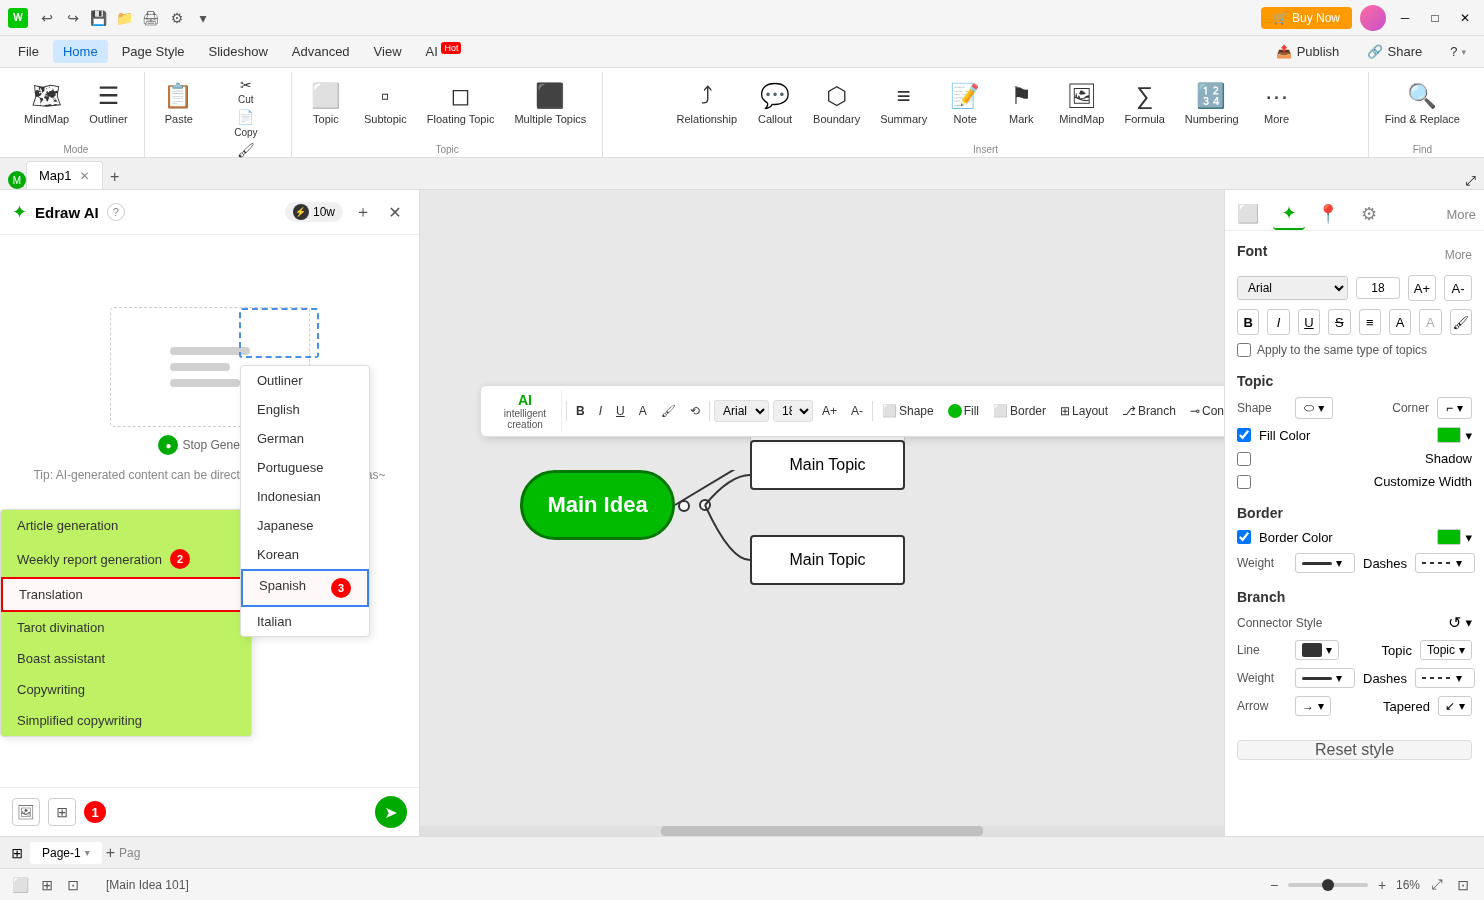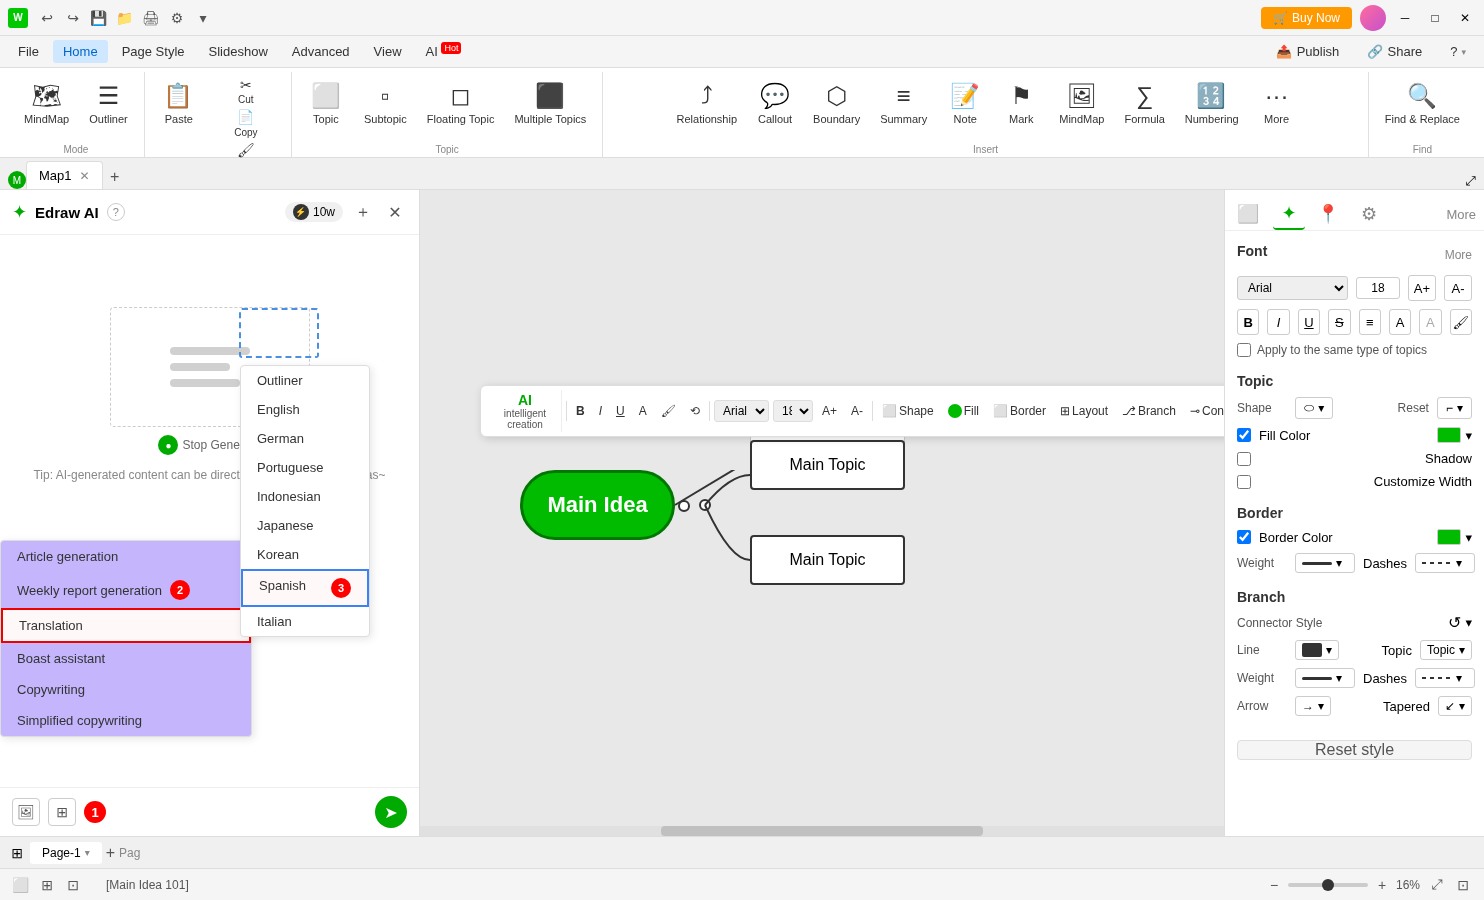--- a/index.html
+++ b/index.html
@@ -193,21 +193,21 @@
       margin-top: 12px;
       line-height: 1.4;
     }
 
     
     #ai-menu {
       position: absolute;
       left: 0;
       bottom: 50px;
       width: 252px;
-      background: #c4b5fd;
+      background: #bef264;
       border: 1px solid #ddd;
       border-radius: 4px;
       box-shadow: 2px 2px 8px rgba(0,0,0,0.1);
       z-index: 100;
     }
     .ai-menu-item {
       padding: 8px 16px;
       font-size: 13px;
       color: #333;
       cursor: pointer;
@@ -694,20 +694,23 @@
             <span>Article generation</span>
           </div>
           <div class="ai-menu-item">
             <span>Weekly report generation</span>
             <span class="badge">2</span>
           </div>
           <div class="ai-menu-item highlighted" style="border:2px solid #e00;background:#fff8f8;">
             <span>Translation</span>
           </div>
           <div class="ai-menu-item">
+            <span>Tarot divination</span>
+          </div>
+          <div class="ai-menu-item">
             <span>Boast assistant</span>
           </div>
           <div class="ai-menu-item">
             <span>Copywriting</span>
           </div>
           <div class="ai-menu-item">
             <span>Simplified copywriting</span>
           </div>
         </div>
 
@@ -869,21 +872,21 @@
 
         
         <div class="rp-section rp-topic-section">
           <div class="rp-section-title">Topic</div>
           <div class="rp-row">
             <span class="rp-label">Shape</span>
             <button class="rp-shape-btn">
               <span>⬭</span>
               <span>▾</span>
             </button>
-            <span style="margin-left:auto;font-size:12px;color:#555;">Reset</span>
+            <span style="margin-left:auto;font-size:12px;color:#555;">Corner</span>
             <button class="rp-corner-btn">
               <span>⌐</span>
               <span>▾</span>
             </button>
           </div>
           <div class="rp-row">
             <input type="checkbox" class="rp-checkbox" checked="" style="">
             <span>Fill Color</span>
             <div style="margin-left:auto;display:flex;align-items:center;gap:4px;">
               <div class="color-swatch color-green"></div>

